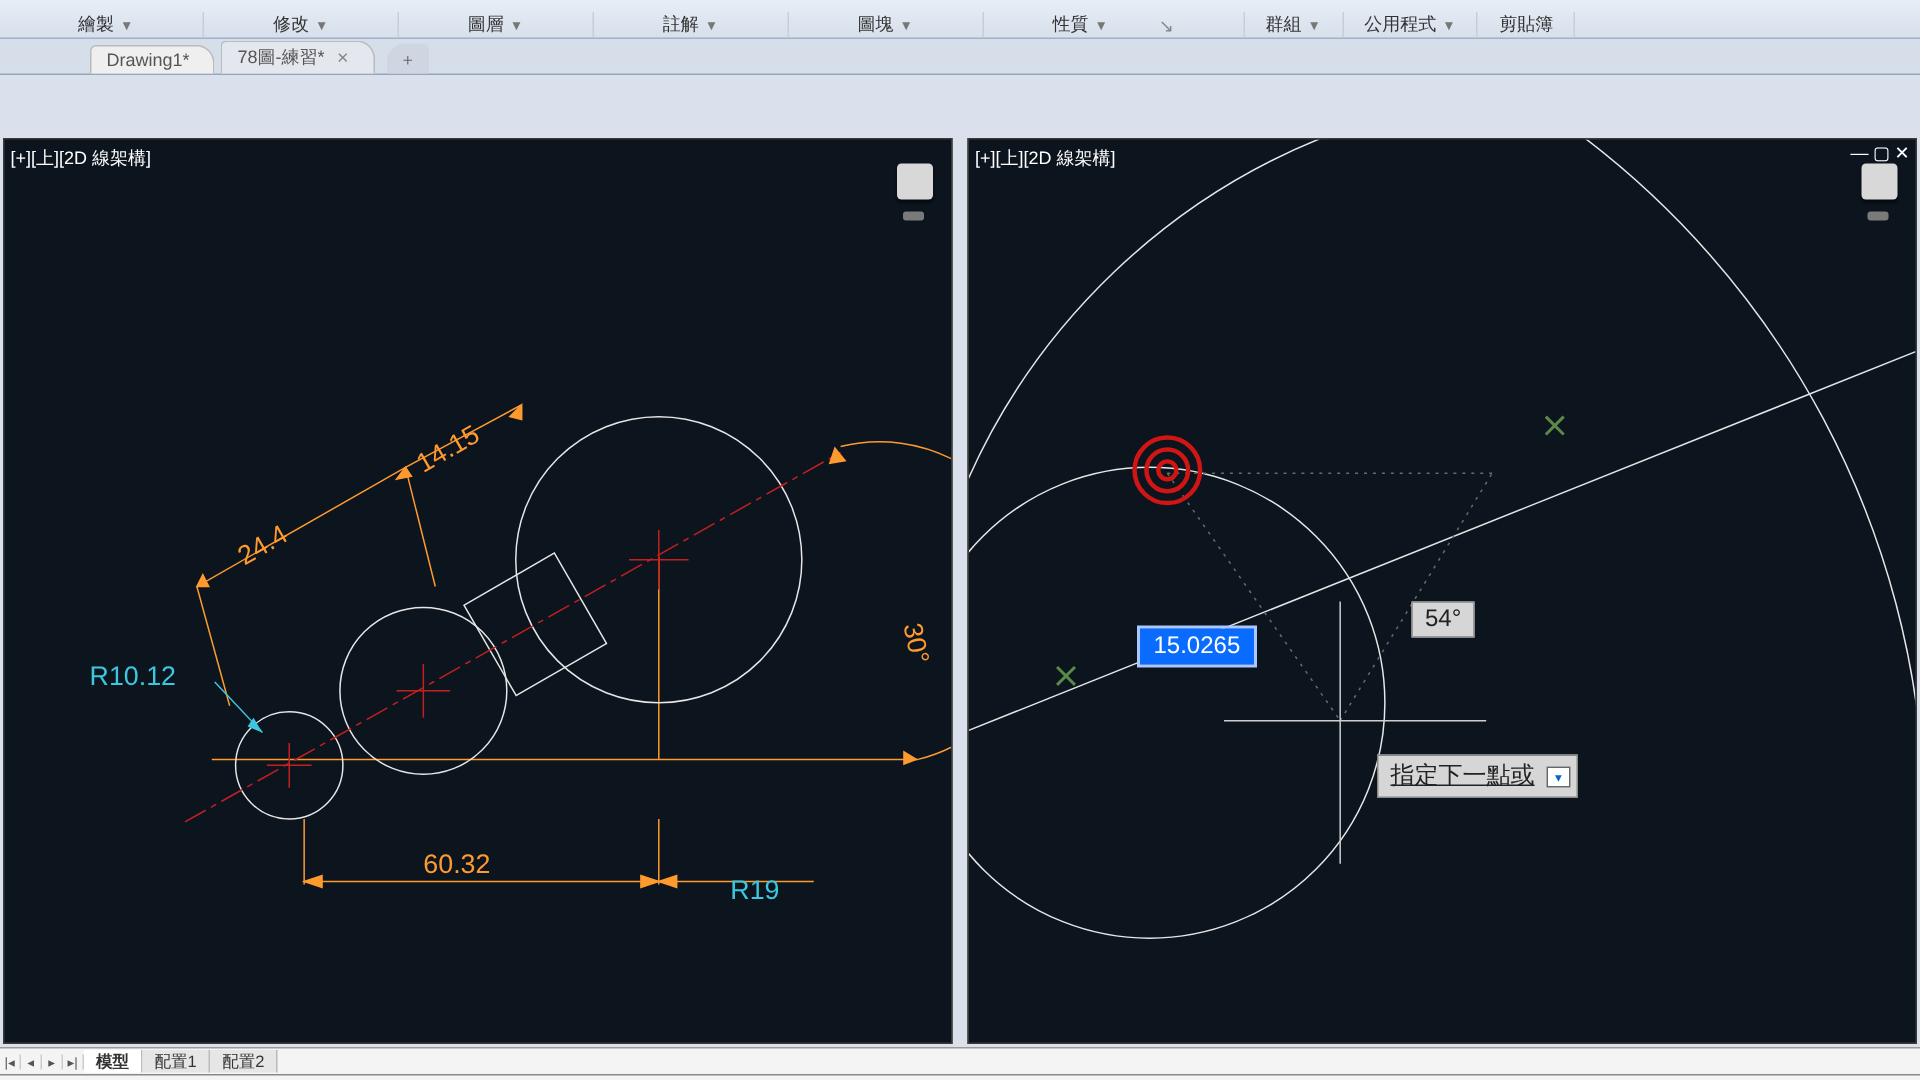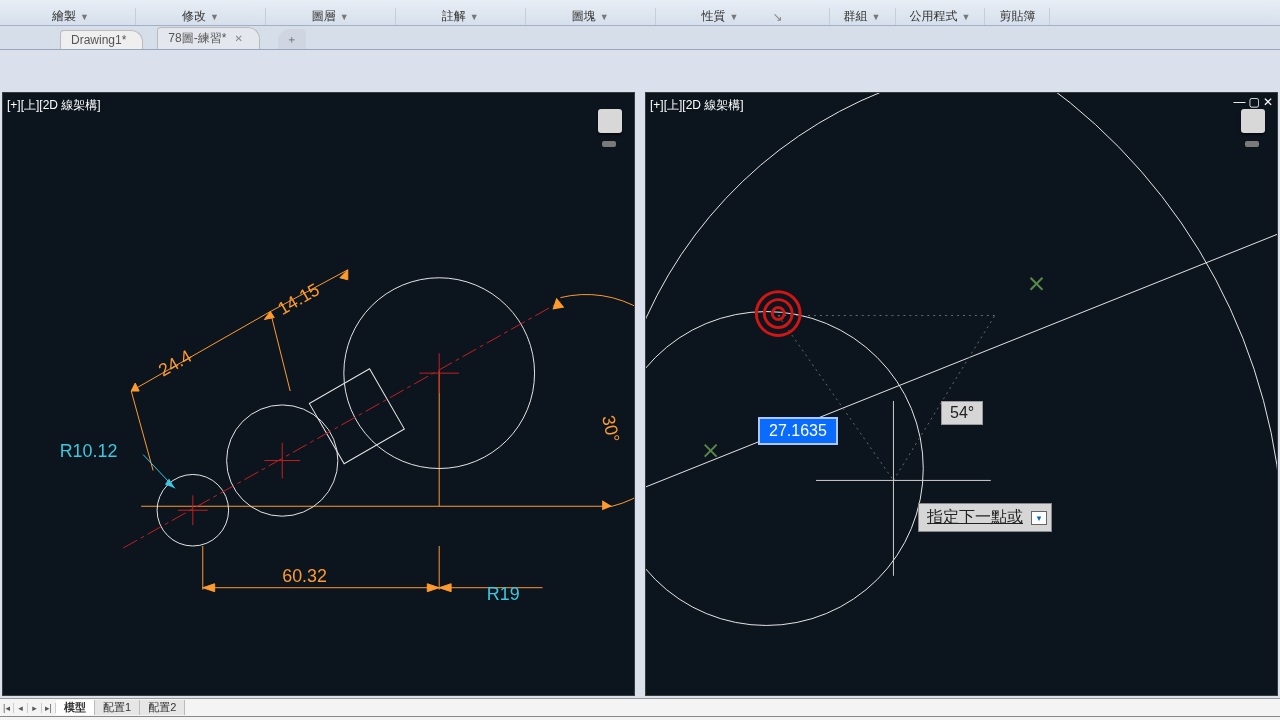--- a/index.html
+++ b/index.html
@@ -6,21 +6,21 @@
   html, body { width: 1280px; height: 720px; font-family: "Microsoft JhengHei", Arial, sans-serif; overflow: hidden; background: #dbe1ec; }
   .ribbon-bottom {
     height: 26px; background: linear-gradient(#e8eef6, #d6dfeb);
     display: flex; align-items: flex-end; padding: 0 6px; border-bottom: 1px solid #9fb0c8; font-size: 12px; color: #333;
   }
   .ribbon-bottom .panel { padding: 0 46px; border-right: 1px solid #c4cedd; display:flex; align-items:center; gap:4px;}
   .ribbon-bottom .panel.short { padding: 0 14px; }
   .ribbon-bottom .arrow { font-size: 9px; color:#777; }
 
   .doc-tabs {
-    height: 24px; background: #d6deea; display: flex; align-items: flex-end; padding-left: 60px; gap: 10px;
+    height: 24px; background: #d6deea; display: flex; align-items: flex-end; padding-left: 60px; gap: 0;
     border-bottom: 1px solid #96a6bd;
   }
   .dtab {
     background: #efefef; padding: 2px 16px 2px 10px; font-size: 12px; color:#555;
     border: 1px solid #bbb; border-bottom: none; border-top-left-radius: 4px; border-top-right-radius: 12px;
     margin-right: 4px;
   }
   .dtab.active { background: #e4e8ee; }
   .dtab .x { margin-left: 8px; color:#888; font-size:10px; }
   .plus-tab { background:#cfd6e1; width:28px; height:20px; border-radius:12px 4px 0 0; display:flex; align-items:center; justify-content:center; color:#666; margin-left:4px; font-size:11px;}
@@ -238,21 +238,21 @@
       </g>
 
       <g stroke="#5a8a4a" stroke-width="2">
         <line x1="386" y1="186" x2="398" y2="198"></line>
           <line x1="398" y1="186" x2="386" y2="198"></line>
         <line x1="58" y1="354" x2="70" y2="366"></line>
           <line x1="70" y1="354" x2="58" y2="366"></line>
       </g>
     </svg>
 
-    <div class="dyn-blue" style="left:114px; top:326px;">27.1635</div>
+    <div class="dyn-blue" style="left:114px; top:326px;">15.0265</div>
     <div class="dyn-grey" style="left:295px; top:308px;">54°</div>
     <div class="dyn-prompt" style="left:272px; top:410px;text-decoration:underline;">
       <span>指定下一點或</span>
       <span class="dyn-drop">▾</span>
     </div>
   </div>
 </div>
 
 <div class="layout-tabs">
   <div class="nav-btn">|◂</div>

